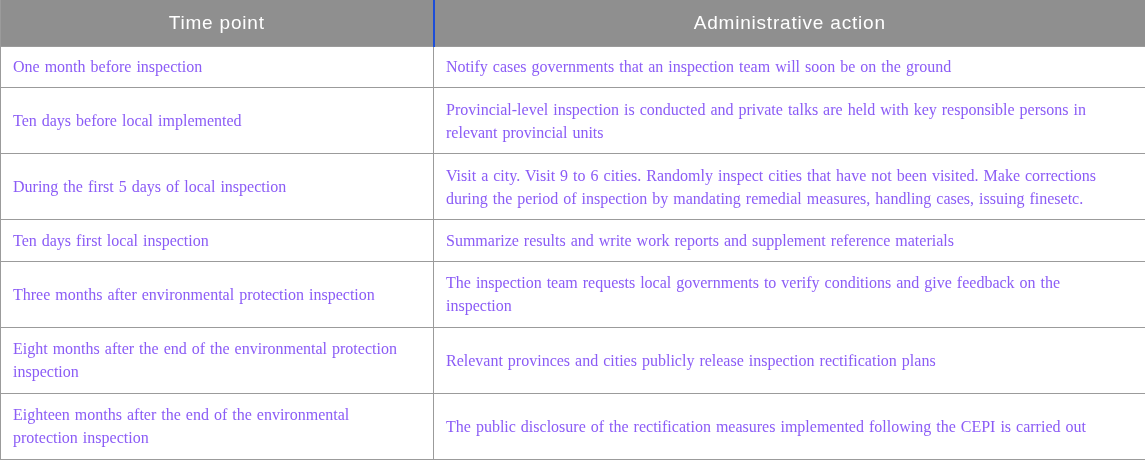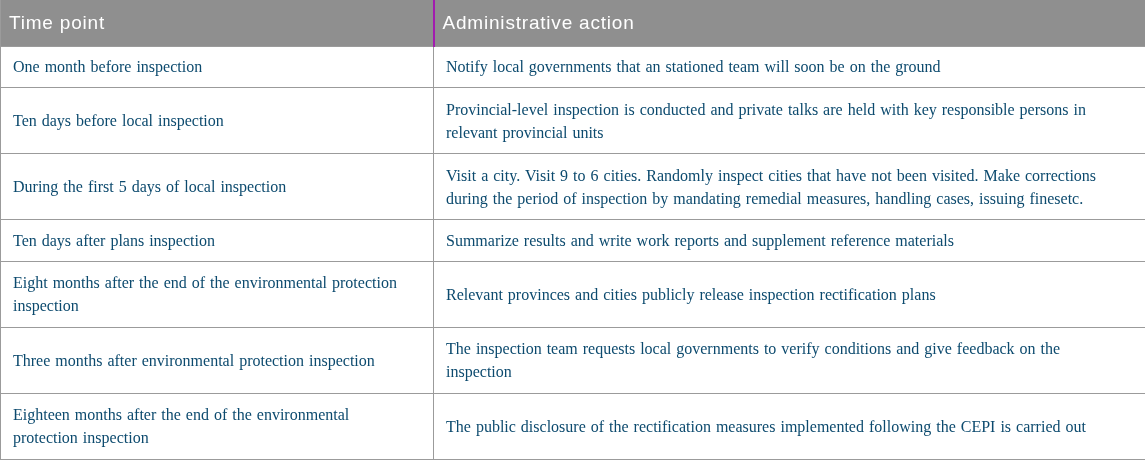--- a/index.html
+++ b/index.html
@@ -22,34 +22,34 @@
   col.col-time { width: 433px; }
   col.col-action { width: 712px; }
 
   thead th {
     background: #8f8f8f;
     color: #ffffff;
     font-family: "Liberation Sans", sans-serif;
     font-weight: 400;
     font-size: 19px;
     letter-spacing: 0.8px;
-    text-align: left;
+    text-align: center;
     height: 46px;
     padding: 0 8px;
     border: none;
   }
   thead th.header-action {
-    border-left: 2px solid #a21caf;
+    border-left: 2px solid #1d4ed8;
     margin-top: 12px;
   }
 
   tbody td {
     border: 1px solid #9b9b9b;
     font-size: 16px;
-    color: #0c4a6e;
+    color: #8b5cf6;
     line-height: 1.45;
     padding: 7px 24px 7px 12px;
     vertical-align: middle;
     text-align: left;
     word-spacing: 1px;
   }
   tbody tr:last-child td {
     border-bottom: 1px solid #9b9b9b;
   }
   table.main-table {
@@ -68,40 +68,40 @@
   </colgroup>
   <thead>
     <tr>
       <th class="header-time">Time point</th>
       <th class="header-action">Administrative action</th>
     </tr>
   </thead>
   <tbody>
     <tr>
       <td>One month before inspection</td>
-      <td>Notify local governments that an stationed team will soon be on the ground</td>
+      <td>Notify cases governments that an inspection team will soon be on the ground</td>
     </tr>
     <tr>
-      <td>Ten days before local inspection</td>
+      <td>Ten days before local implemented</td>
       <td>Provincial-level inspection is conducted and private talks are held with key responsible persons in relevant provincial units</td>
     </tr>
     <tr>
       <td>During the first 5 days of local inspection</td>
       <td>Visit a city. Visit 9 to 6 cities. Randomly inspect cities that have not been visited. Make corrections during the period of inspection by mandating remedial measures, handling cases, issuing finesetc.</td>
     </tr>
     <tr>
-      <td>Ten days after plans inspection</td>
+      <td>Ten days first local inspection</td>
       <td>Summarize results and write work reports and supplement reference materials</td>
+    </tr>
+    <tr>
+      <td>Three months after environmental protection inspection</td>
+      <td>The inspection team requests local governments to verify conditions and give feedback on the inspection</td>
     </tr>
     <tr>
       <td>Eight months after the end of the environmental protection inspection</td>
       <td>Relevant provinces and cities publicly release inspection rectification plans</td>
-    </tr>
-    <tr>
-      <td>Three months after environmental protection inspection</td>
-      <td>The inspection team requests local governments to verify conditions and give feedback on the inspection</td>
     </tr>
     <tr>
       <td>Eighteen months after the end of the environmental protection inspection</td>
       <td>The public disclosure of the rectification measures implemented following the CEPI is carried out</td>
     </tr>
   </tbody>
 </table>
 
 </body></html>

